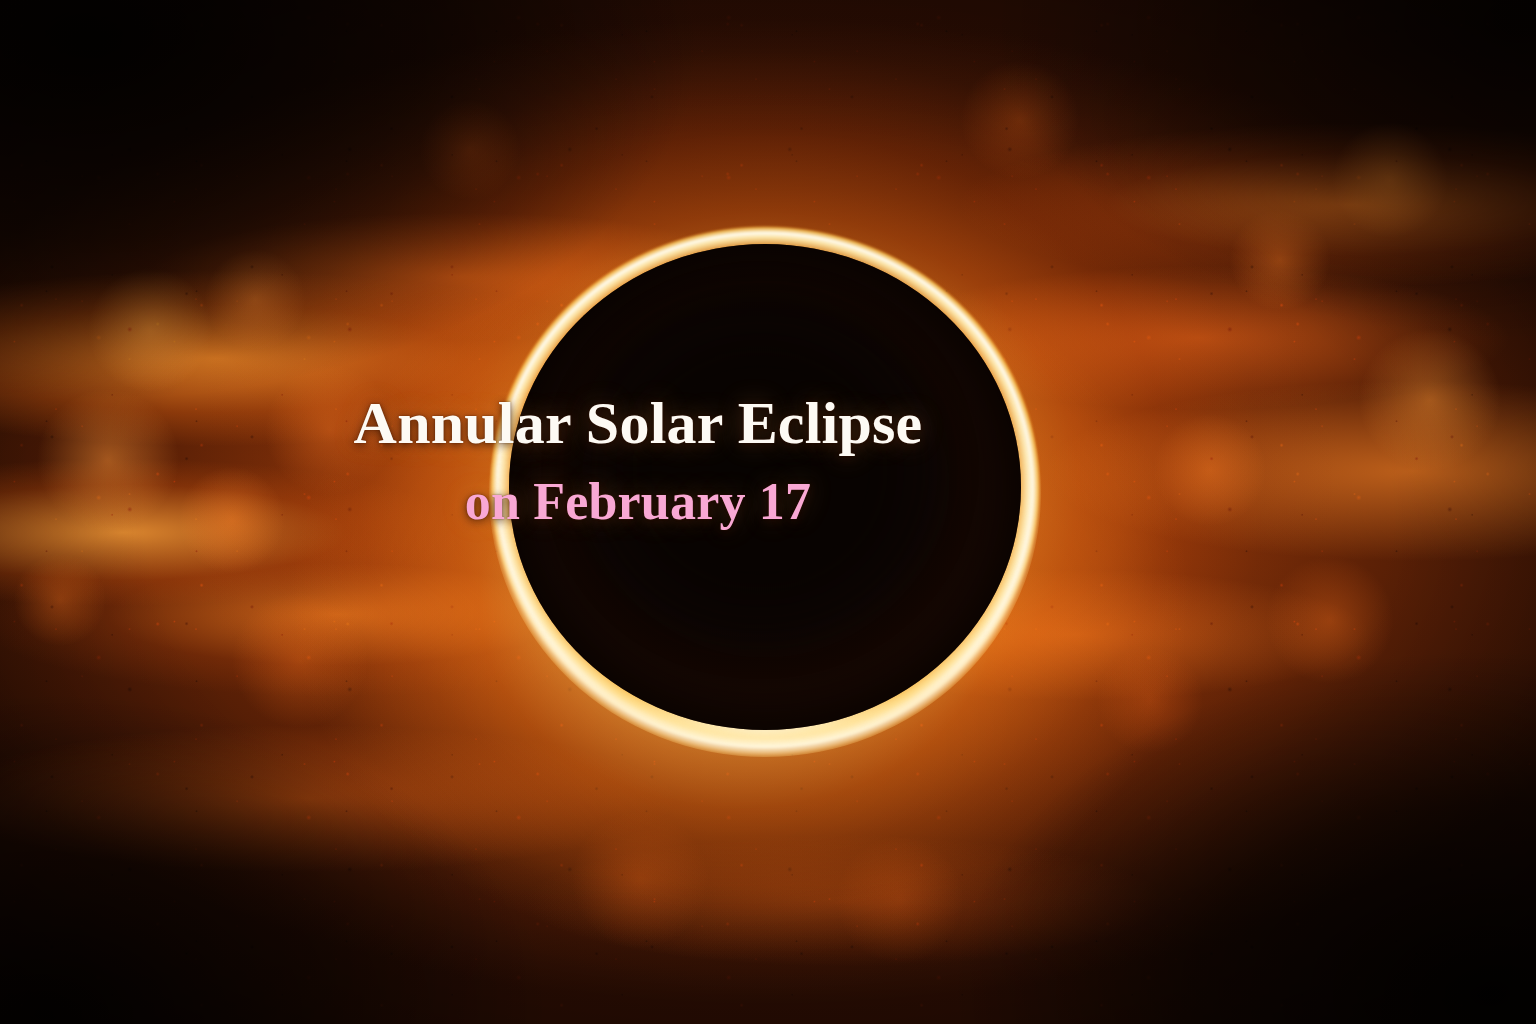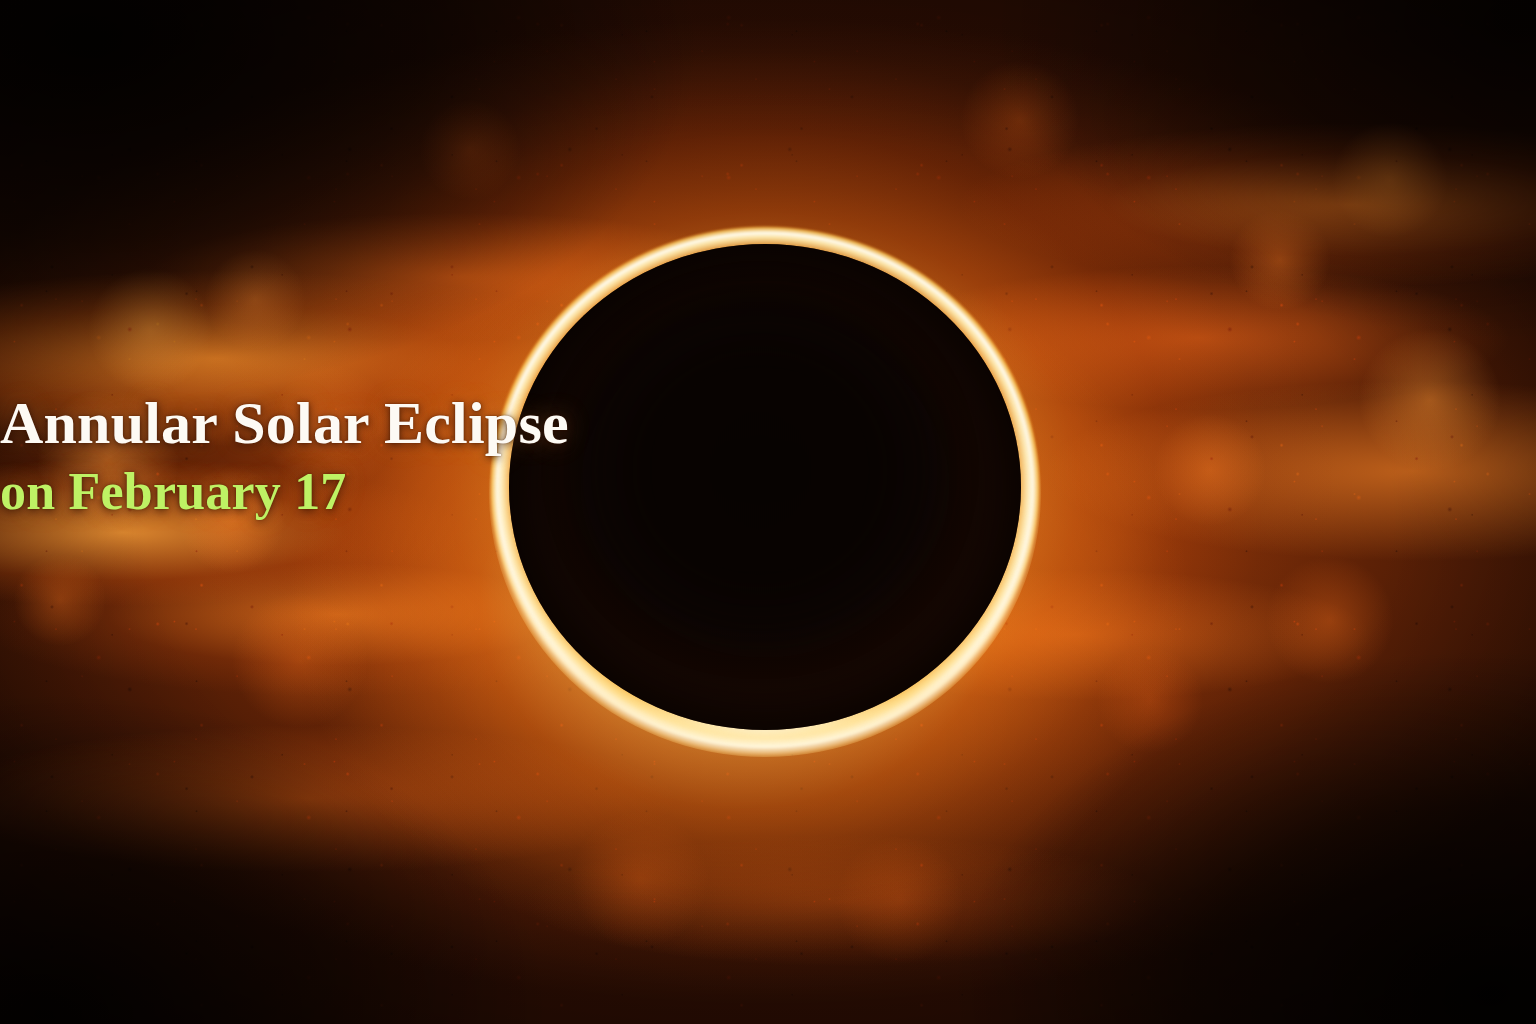--- a/index.html
+++ b/index.html
@@ -204,38 +204,39 @@
     background: radial-gradient(closest-side, #070301 0%, #080301 52%, rgba(10,4,2,0.45) 80%, rgba(0,0,0,0) 100%);
     filter: blur(12px);
   }
 
   
   #title-block {
     position: absolute;
     left: 0;
     top: 392px;
     width: 1276px;
+    text-align: center;
     z-index: 20;
   }
   #title-line-1 {
     display: block;
     color: #fdfaf4;
     font-size: 60px;
     font-weight: 700;
     line-height: 1.04;
     letter-spacing: 0.2px;
     text-shadow:
       0 0 2px rgba(60,20,4,0.55),
       0 2px 9px rgba(40,12,2,0.75),
       0 0 26px rgba(255,180,90,0.30);
   }
   #title-line-2 {
     display: block;
-    margin-top: 10px;
-    color: #bef264;
+    margin-top: 20px;
+    color: #f9a8d4;
     font-size: 52px;
     font-weight: 700;
     line-height: 1.06;
     letter-spacing: 0.2px;
     text-shadow:
       0 0 2px rgba(60,20,4,0.55),
       0 2px 9px rgba(40,12,2,0.75),
       0 0 26px rgba(255,180,90,0.28);
   }
 </style>

